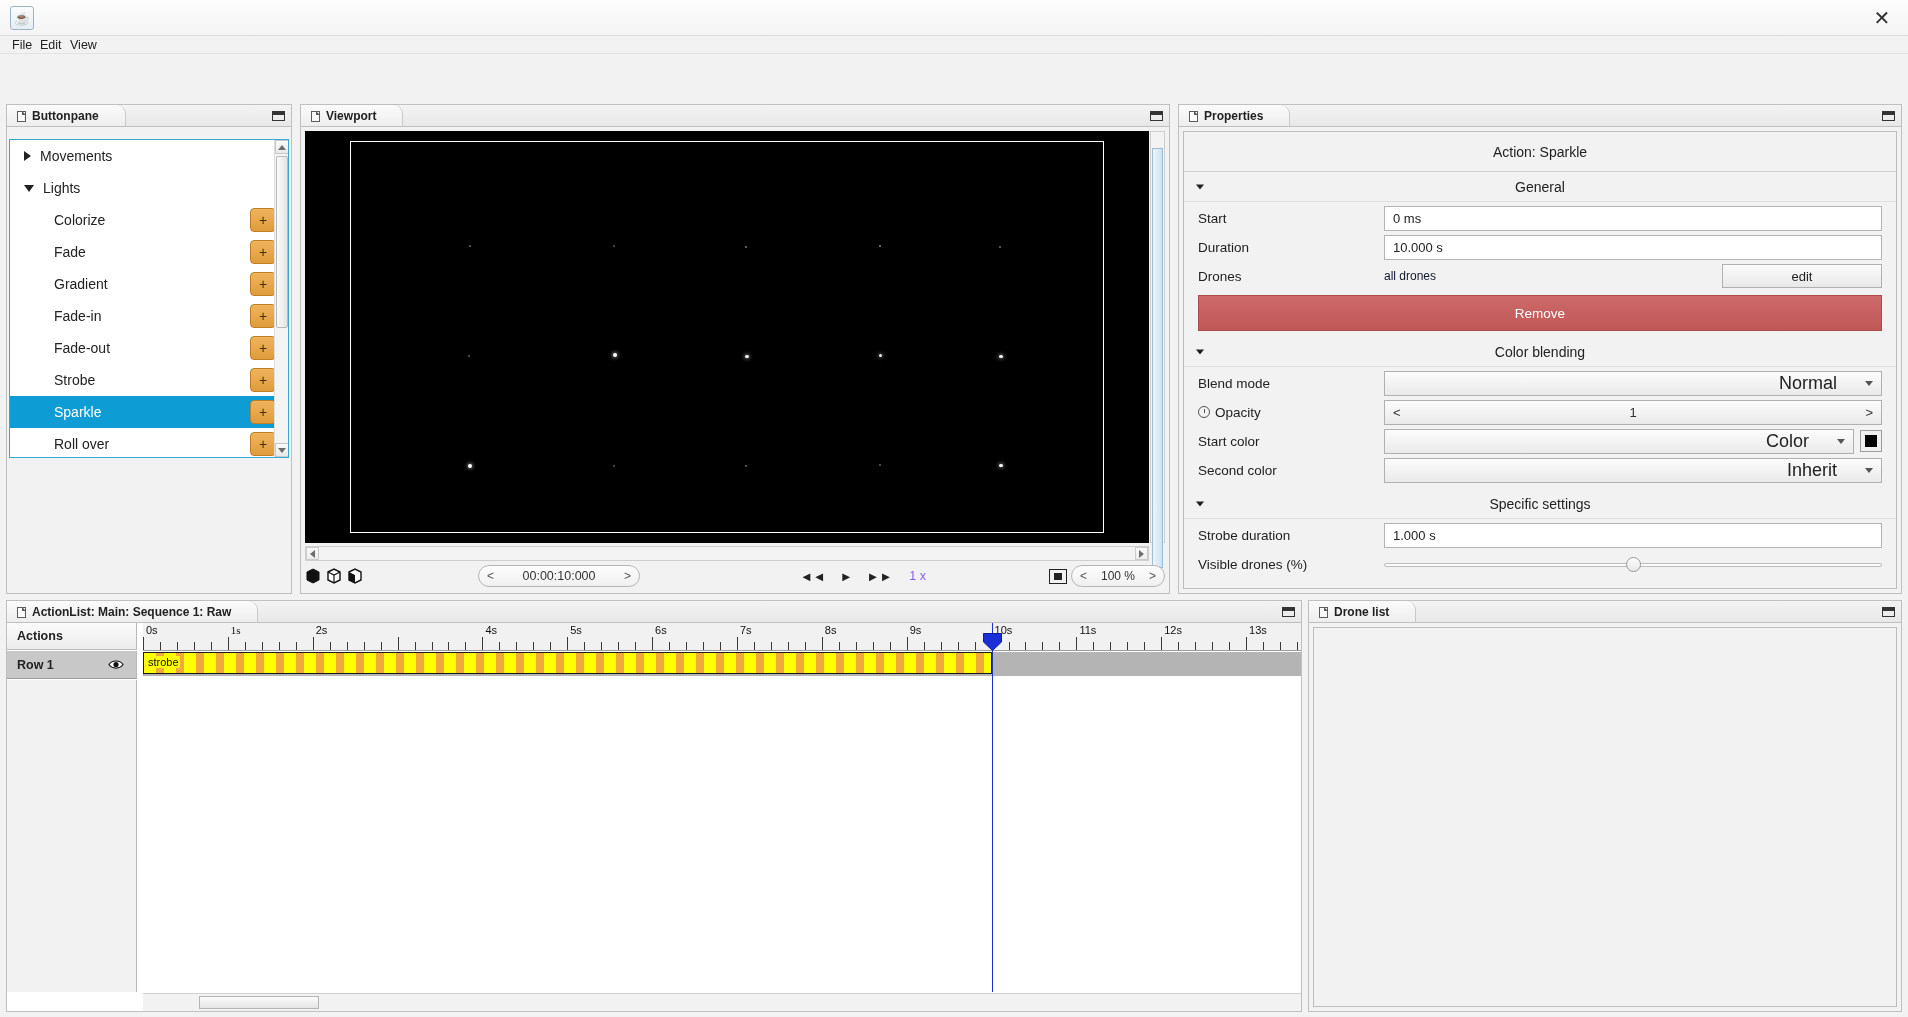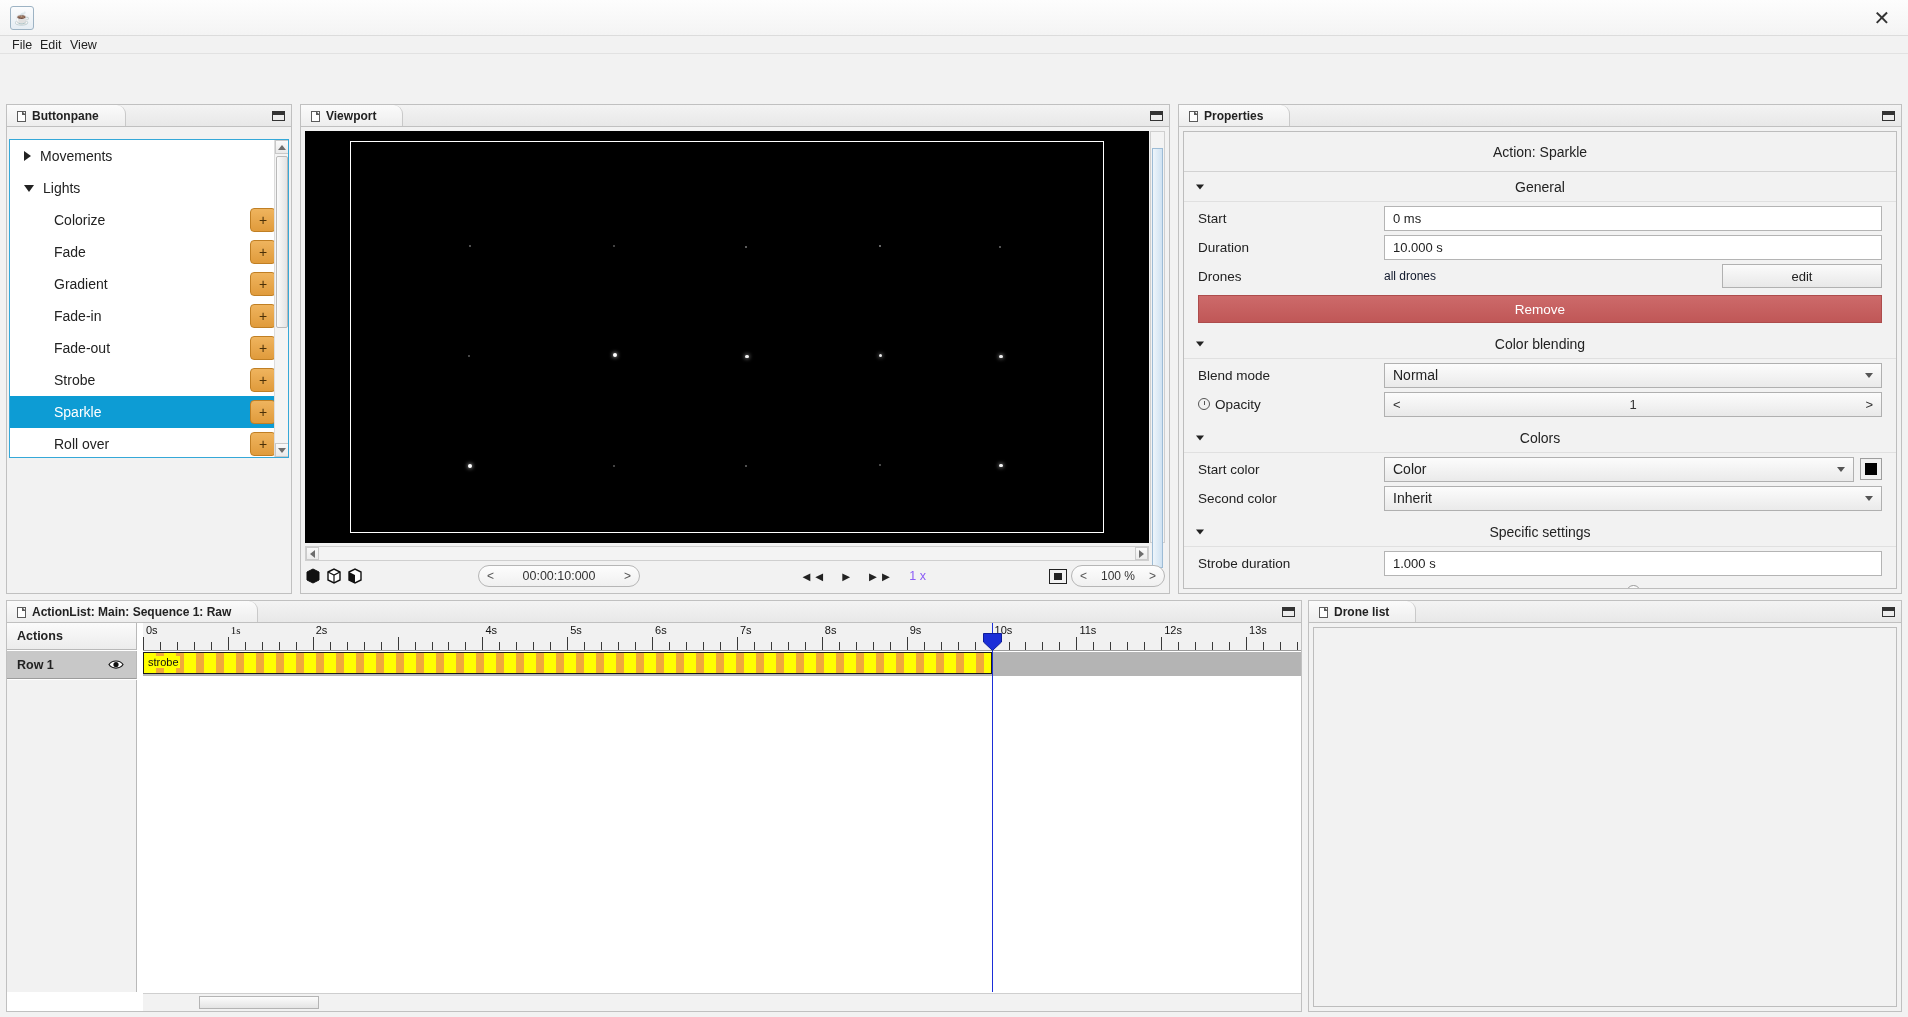--- a/index.html
+++ b/index.html
@@ -208,34 +208,34 @@
     cursor: pointer;
   }
   .prop-row { display: flex; align-items: center; height: 26px; padding: 0 14px; margin-top: 3px; }
   .prop-label { width: 186px; font-size: 13.5px; color: #222; flex: 0 0 auto; display:flex; align-items:center; gap:5px; }
   .field {
     flex: 1; height: 25px; padding: 0 8px; display: flex; align-items: center;
     background: #fff; border: 1px solid #b4b4b4; font-size: 13px; color: #222;
   }
   .combo {
     flex: 1; height: 25px; padding: 0 8px; display: flex; align-items: center;
-    justify-content: space-between;
+    justify-content: flex-end;
     background: linear-gradient(#fcfcfc,#eaeaea); border: 1px solid #b0b0b0;
-    font-size: 14px; color: #222; cursor: pointer; gap: 28px;
+    font-size: 18px; color: #222; cursor: pointer; gap: 28px;
   }
   .combo .cb-tri { width:0;height:0;border-style:solid;border-width:5px 4px 0 4px;
                    border-color:#555 transparent transparent transparent; }
   .spin {
     flex: 1; height: 25px; padding: 0 8px; display: flex; align-items: center;
     justify-content: space-between;
     background: linear-gradient(#fcfcfc,#e9e9e9); border: 1px solid #b0b0b0;
     font-size: 13px; color: #333; cursor: pointer;
   }
   .btn-remove {
-    margin: 6px 14px 4px; height: 28px;
+    margin: 6px 14px 4px; height: 36px;
     background: linear-gradient(#cd6a6a,#c05757);
     border: 1px solid #ad4c4c; color: #fff;
     display: flex; align-items: center; justify-content: center;
     font-size: 13.5px; cursor: pointer;
   }
   .btn-edit {
     width: 160px; height: 24px; margin-left: 8px;
     background: linear-gradient(#fbfbfb,#e8e8e8); border: 1px solid #b1b1b1;
     display:flex; align-items:center; justify-content:center;
     font-size: 13px; color: #222; cursor: pointer; flex: 0 0 auto;
@@ -499,24 +499,20 @@
             <span class="clock-ic"></span>
             <span>Opacity</span>
           </div>
           <div class="spin">
             <span>&lt;</span>
             <span>1</span>
             <span>&gt;</span>
           </div>
         </div>
 
-        <div class="prop-section" style="margin-top:6px">
-          <span class="sect-tri"></span>
-          <span>Colors</span>
-        </div>
         <div class="prop-row">
           <div class="prop-label">Start color</div>
           <div class="combo">
             <span>Color</span>
             <span class="cb-tri"></span>
           </div>
           <div class="swatch">
               <i id="swatch-i" style="background: rgb(0, 0, 0);"></i>
             </div>
         </div>

